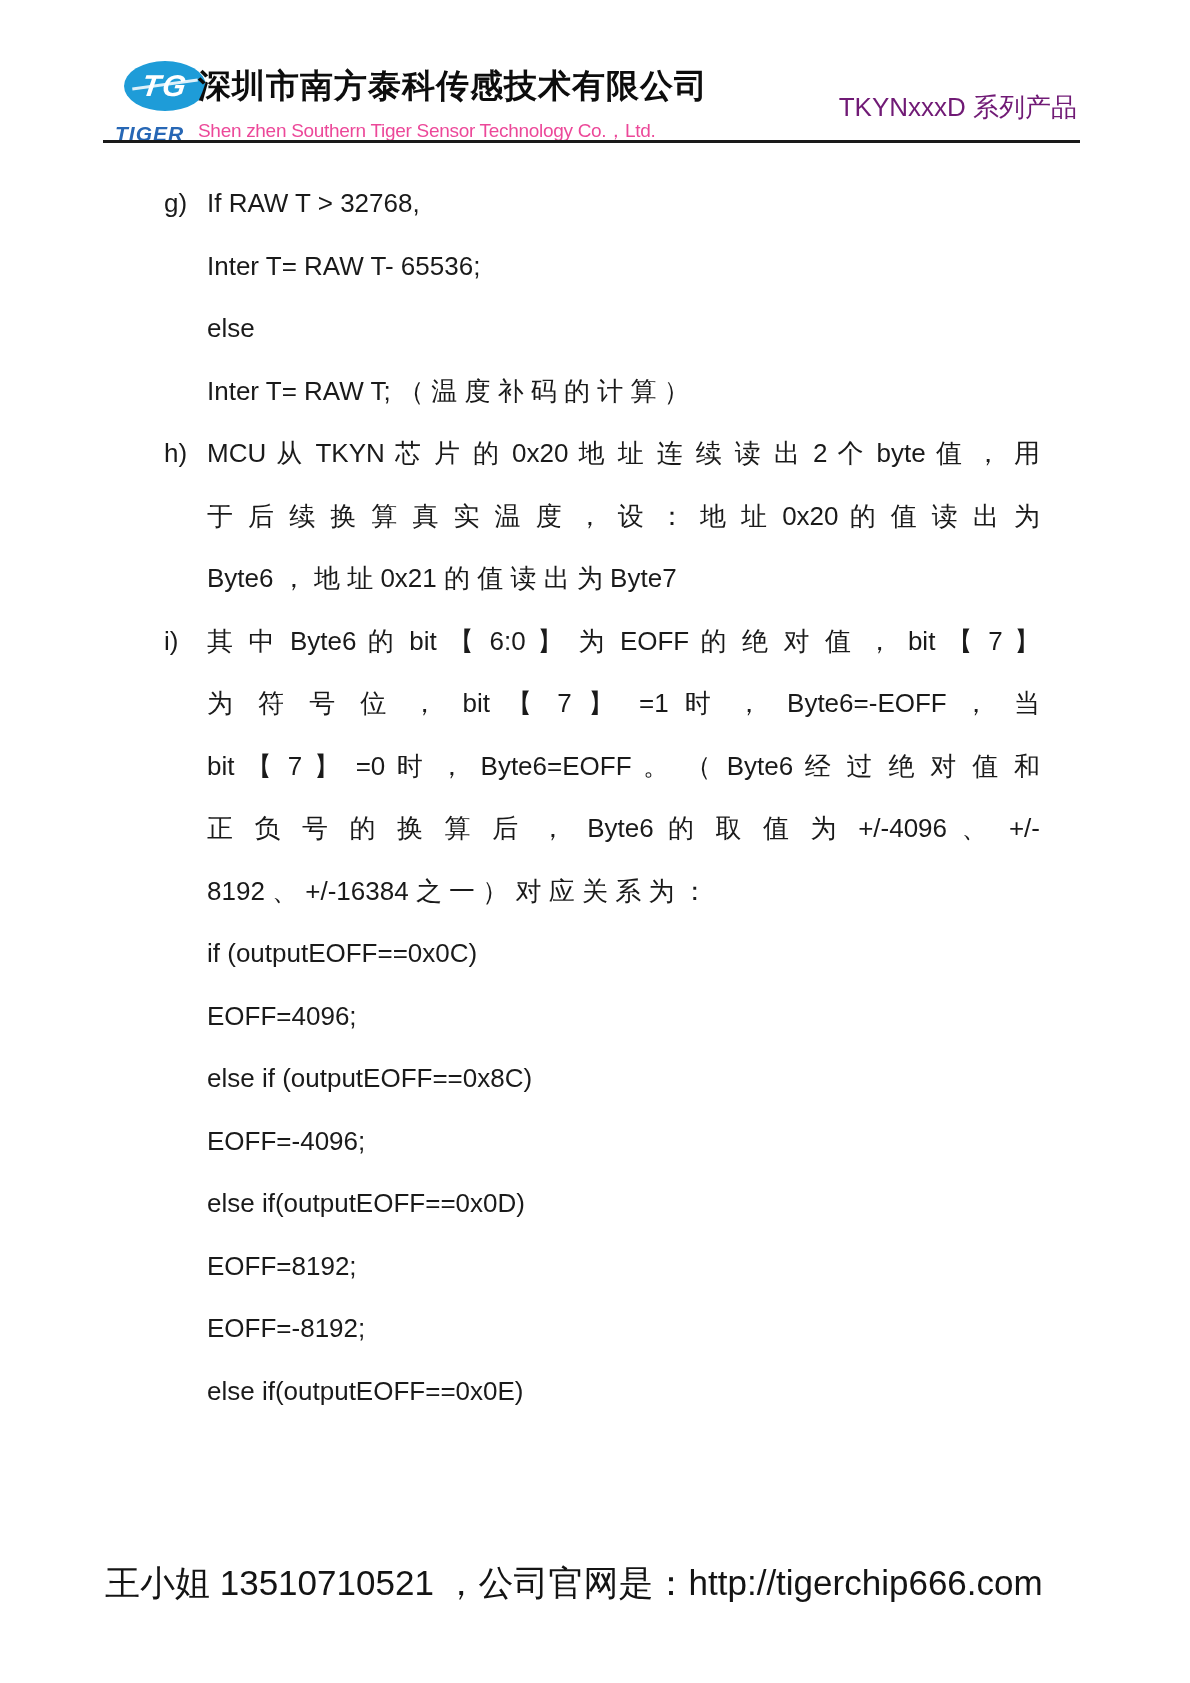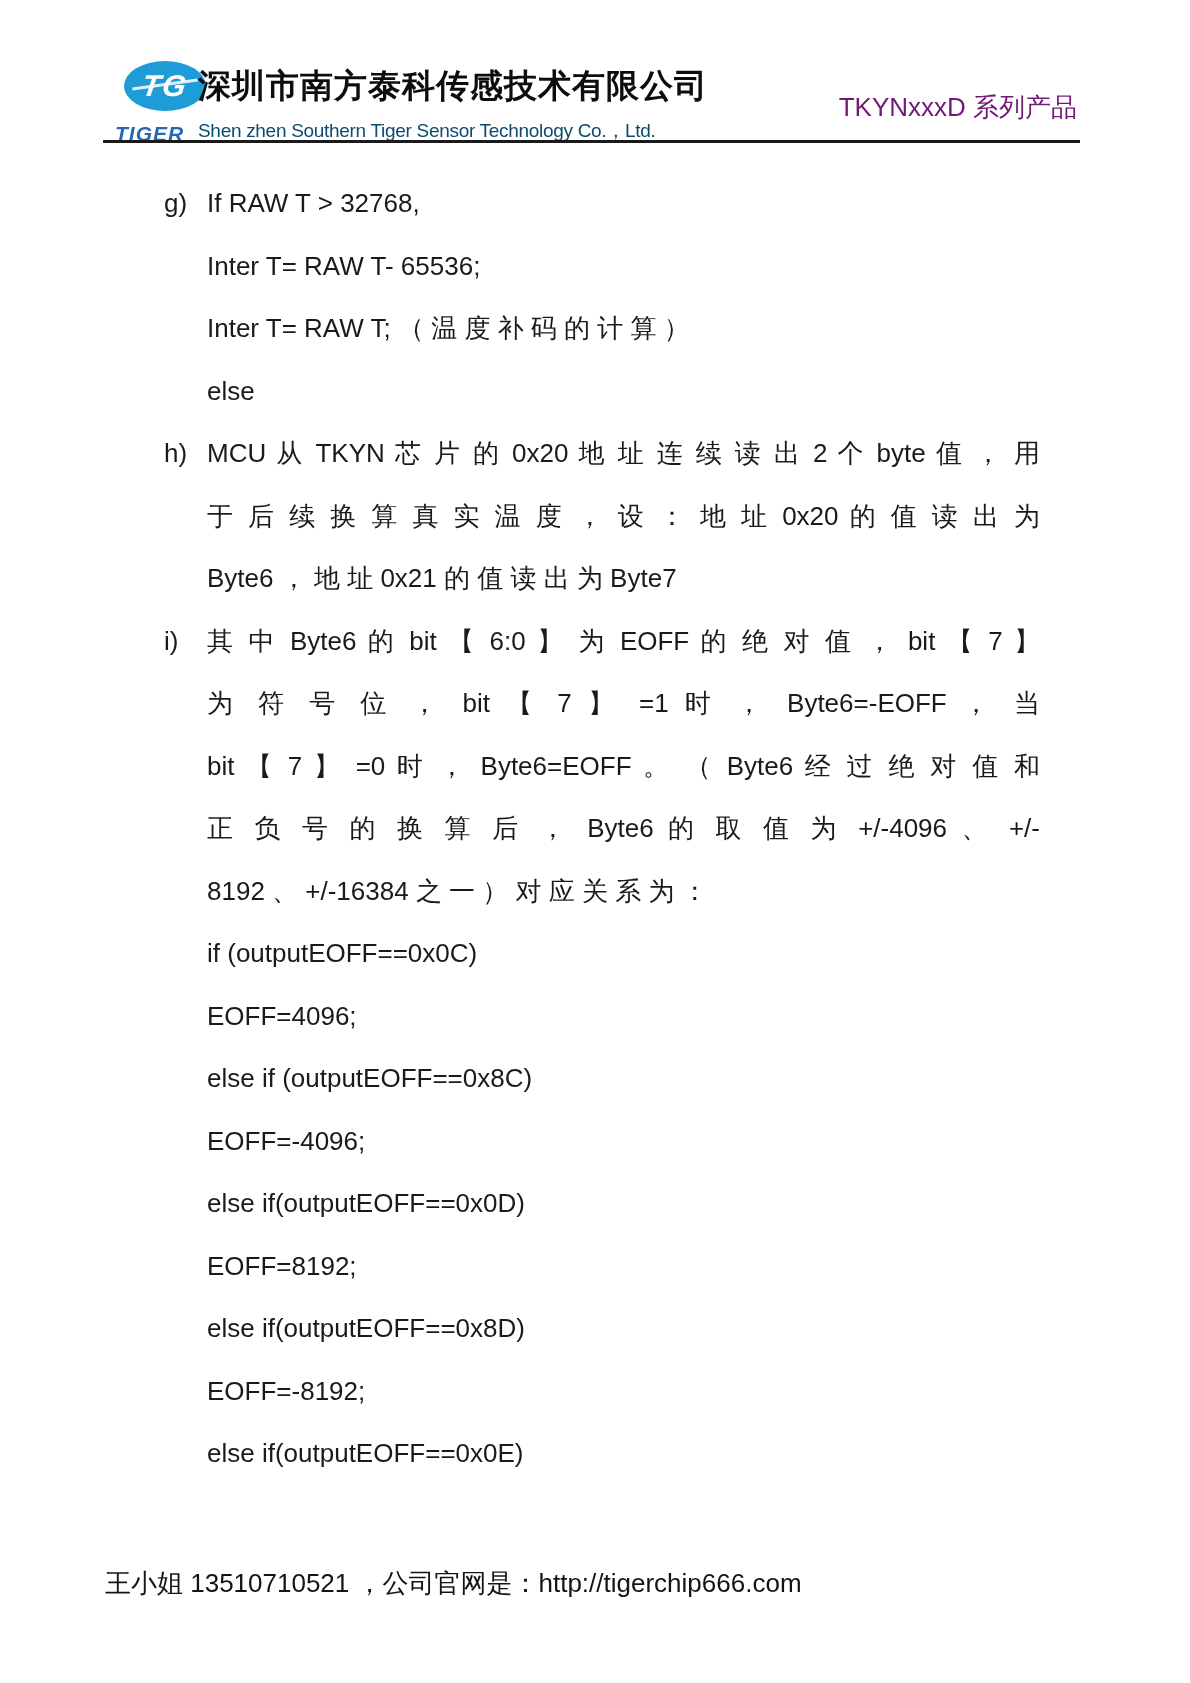--- a/index.html
+++ b/index.html
@@ -39,21 +39,21 @@
     font-style:italic; font-weight:bold;
     font-size:21px; letter-spacing:1px;
     color:#2767B5;
   }
   .company { position:absolute; left:198px; top:64px; }
   .company-cn {
     font-size:33px; font-weight:bold; color:#0d0d0d;
     letter-spacing:1px; white-space:nowrap;
   }
   .company-en {
-    margin-top:9px; font-size:19px; color:#0c4a6e;
+    margin-top:9px; font-size:19px; color:#ec4899;
     letter-spacing:-0.3px; white-space:nowrap;
   }
   .product {
     position:absolute; right:113px; top:90px;
     font-size:26px; color:#701a75; white-space:nowrap;
   }
   .rule {
     position:absolute; left:103px; top:140px;
     width:977px; height:3px; background:#1a1a1a;
   }
@@ -69,21 +69,21 @@
   .line.j {
     white-space:normal;
     text-align:justify;
     text-align-last:justify;
   }
   .marker { position:absolute; left:164px; top:0; }
 
   
   .footer {
     position:absolute; left:105px; top:1562px; right:60px;
-    font-size:26px; line-height:42px; color:#141414;
+    font-size:35px; line-height:42px; color:#141414;
   }
   .footer div { white-space:nowrap; }
 </style>
 </head>
 <body>
 
 <div class="page">
 
   <div class="header">
     <div class="logo">
@@ -103,24 +103,24 @@
   <div class="body">
 
     <div class="line">
       <span class="marker">g)</span>
       <span>If RAW T &gt; 32768,</span>
     </div>
     <div class="line">
       <span>Inter T= RAW T- 65536;</span>
     </div>
     <div class="line">
-      <span>Inter T= RAW T; （ 温 度 补 码 的 计 算 ）</span>
+      <span>else</span>
     </div>
     <div class="line">
-      <span>else</span>
+      <span>Inter T= RAW T; （ 温 度 补 码 的 计 算 ）</span>
     </div>
 
     <div class="line j">
       <span class="marker">h)</span>
       <span>MCU 从 TKYN 芯 片 的 0x20 地 址 连 续 读 出 2 个 byte 值 ， 用</span>
     </div>
     <div class="line j">
       <span>于 后 续 换 算 真 实 温 度 ， 设 ： 地 址 0x20 的 值 读 出 为</span>
     </div>
     <div class="line">
@@ -156,23 +156,20 @@
     <div class="line">
       <span>EOFF=-4096;</span>
     </div>
     <div class="line">
       <span>else if(outputEOFF==0x0D)</span>
     </div>
     <div class="line">
       <span>EOFF=8192;</span>
     </div>
     <div class="line">
-      <span>else if(outputEOFF==0x8D)</span>
-    </div>
-    <div class="line">
       <span>EOFF=-8192;</span>
     </div>
     <div class="line">
       <span>else if(outputEOFF==0x0E)</span>
     </div>
 
   </div>
 
   <div class="footer">
     <div>王小姐 13510710521 ，公司官网是：http://tigerchip666.com</div>

